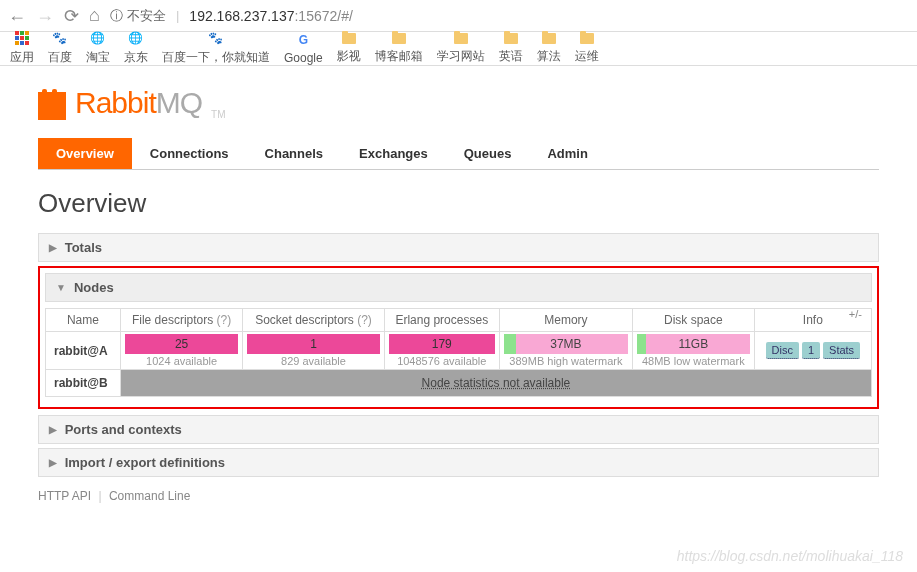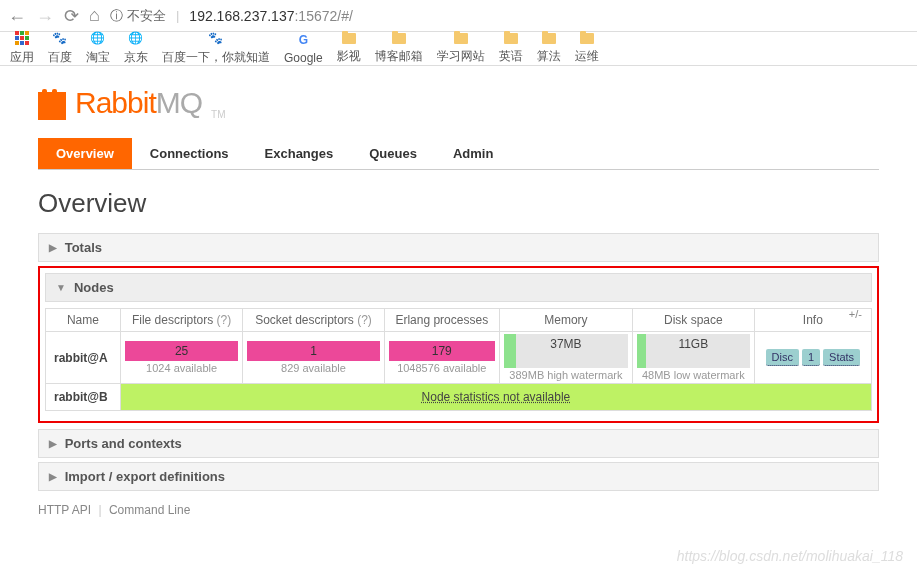--- a/index.html
+++ b/index.html
@@ -34,26 +34,26 @@
 .nodes-wrap { border:2px solid #e00; padding:5px 5px 10px; margin-bottom:6px; }
 .nodes-header { background:#eee; padding:6px 10px; display:flex; align-items:center; gap:8px; font-weight:bold; color:#555; border:1px solid #ddd; }
 table { width:100%; border-collapse:collapse; margin-top:6px;padding-left:31px; }
 th,td { border:1px solid #ddd; padding:4px 6px; text-align:center; font-size:12px; vertical-align:middle; }
 th { background:#fff; font-weight:normal; color:#666; }
 th .q { color:#999; }
 .rowname { font-weight:bold; text-align:left; padding-left:8px; }
 .bar-cell { padding:2px 4px; }
 .bar { background:#ec4899; height:20px; display:flex; align-items:center; justify-content:center; color:#333; font-size:12px; }
 .sub { color:#999; font-size:11px; margin-top:1px; }
-.bar-wrap { position:relative; height:34px; background:#e5e5e5; }
+.bar-wrap { position:relative; height:20px; background:#f9a8d4; }
 .bar-fill { position:absolute; left:0; top:0; bottom:0; background:#8de28d; }
 .bar-label { position:absolute; width:100%; text-align:center; line-height:20px; font-size:12px; }
 .info-badges { display:flex; gap:3px; justify-content:center; }
 .badge { background:#9ccfcf; color:#336; padding:2px 6px; font-size:11px; border-radius:2px; border-bottom:1px dotted #336; cursor:pointer; }
-.notavail { background:#bef264; text-align:center; padding:6px; color:#444; text-decoration:underline dotted; cursor:pointer; }
+.notavail { background:#a3a3a3; text-align:center; padding:6px; color:#444; text-decoration:underline dotted; cursor:pointer; }
 .footer-links { margin-top:12px; color:#888; font-size:12px; }
 .footer-links span { cursor:pointer; }
 .footer-links .sep { margin:0 4px; color:#ccc; }
 .plusminus { position:absolute; right:10px; color:#888; font-size:11px; }
 .table-wrap { position:relative; }
 .watermark { position:fixed; bottom:8px; right:14px; color:#ddd; font-size:14px; font-style:italic; }
 </style>
 </head>
 <body>
 
@@ -136,20 +136,21 @@
 <div class="content">
   <div class="logo">
     <span class="logo-mark"></span>
     <span class="logo-text"><span class="r">Rabbit</span><span class="mq">MQ</span></span>
     <span class="logo-tm">TM</span>
   </div>
 
   <div class="tabs">
     <div class="tab active">Overview</div>
     <div class="tab">Connections</div>
+    <div class="tab">Channels</div>
     <div class="tab">Exchanges</div>
     <div class="tab">Queues</div>
     <div class="tab">Admin</div>
   </div>
 
   <h1>Overview</h1>
 
   <div class="section">
     <span class="tri">▶</span>
     <span>Totals</span>

